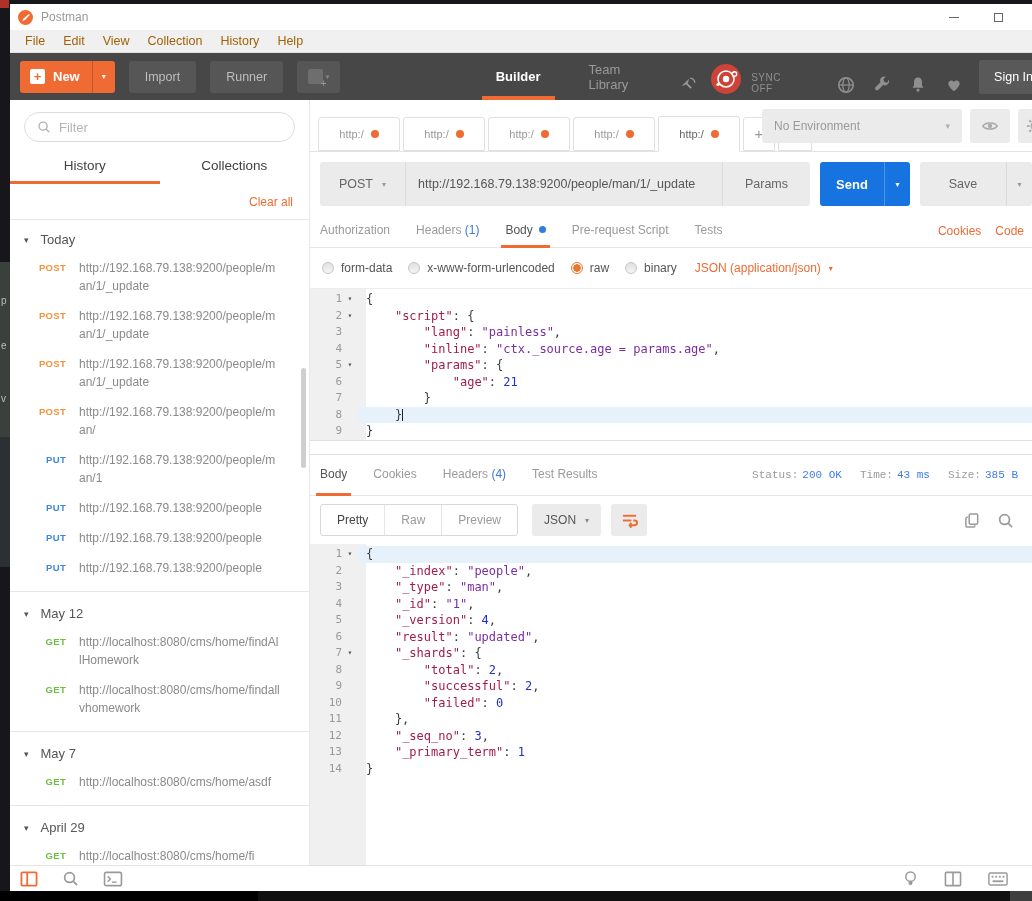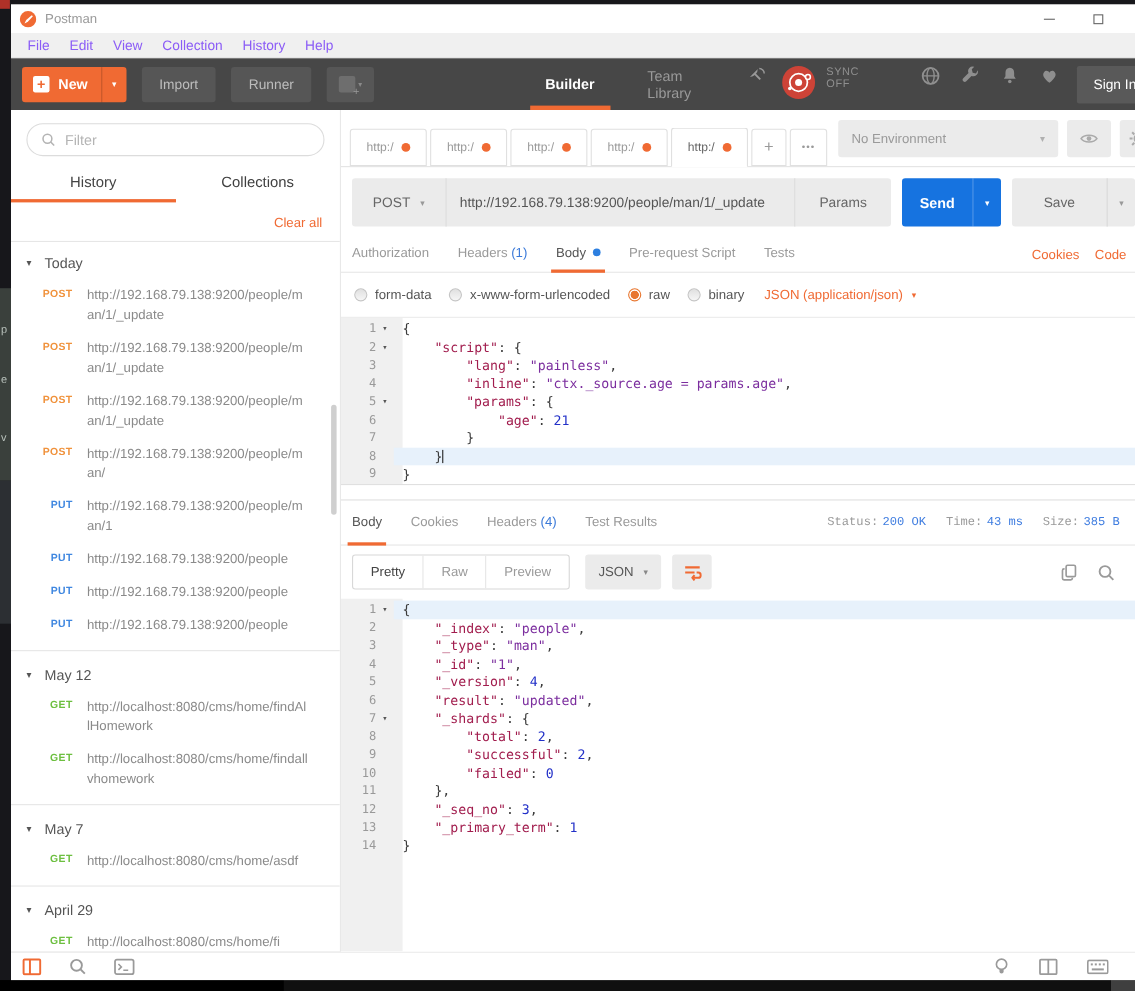--- a/index.html
+++ b/index.html
@@ -19,38 +19,38 @@
   
   .titlebar { height:26px; background:#fff; display:flex; align-items:center; gap:8px; padding-left:8px; position:relative; flex:none; }
   .app-title { font-size:12px; color:#9a9a9a; }
   .win-controls { position:absolute; right:-34px; top:0; height:26px; display:flex; }
   .win-btn { width:45px; height:26px; display:flex; align-items:center; justify-content:center; color:#666; font-size:12px; }
   .win-max-box { width:9px; height:9px; border:1px solid #666; }
   .win-min-bar { width:10px; height:1px; background:#666; }
 
   
   .menubar { height:23px; background:#f0f0f0; display:flex; align-items:center; padding-left:6px; flex:none; border-bottom:1px solid #e2e2e2; }
-  .menu-item { padding:0 9px; font-size:12.5px; color:#8b5cf6; line-height:23px; }
+  .menu-item { padding:0 9px; font-size:12.5px; color:#a16207; line-height:23px; }
 
   
   .toolbar { height:47px; background:#474747; display:flex; align-items:center; padding-left:10px; flex:none; position:relative; overflow:hidden; }
   .btn-new { height:32px; background:#f06a33; border-radius:3px; display:flex; align-items:center; color:#fff; }
   .btn-new .lbl { padding:0 12px 0 10px; font-size:13px; font-weight:bold; display:flex; align-items:center; gap:8px; }
   .plus-box { width:15px; height:15px; background:#fff; border-radius:2px; color:#f06a33; font-weight:bold; font-size:13px; line-height:15px; text-align:center; }
   .btn-new .divider { width:1px; height:32px; background:rgba(0,0,0,0.18); }
   .btn-new .chev { width:22px; text-align:center; font-size:8px; }
   .btn-dark { height:32px; background:#565656; border-radius:3px; color:#bdbdbd; font-size:12.5px; display:flex; align-items:center; padding:0 16px; margin-left:14px; }
   .btn-collection { height:32px; width:44px; background:#565656; border-radius:3px; margin-left:14px; display:flex; align-items:center; justify-content:center; gap:3px; }
   .coll-sq { width:15px; height:15px; background:#6e6e6e; border-radius:2px; position:relative; }
   .coll-sq::after { content:"+"; position:absolute; right:-4px; bottom:-5px; color:#9a9a9a; font-size:10px; }
   .coll-chev { color:#8a8a8a; font-size:7px; }
   .tab-builder { position:relative; margin-left:142px; padding:0 14px; line-height:47px; color:#fff; font-size:13px; font-weight:bold; }
   .tab-builder::after { content:""; position:absolute; left:0; right:0; bottom:0; height:4px; background:#f06a33; }
   .tab-teamlib { margin-left:34px; color:#9a9a9a; font-size:13px; }
-  .tb-right { margin-left:auto; display:flex; align-items:flex-start; }
+  .tb-right { margin-left:auto; display:flex; align-items:flex-end; }
   .tb-icon { width:18px; height:18px; margin-left:18px; flex:none; }
   .sync-circle { width:30px; height:30px; margin-left:14px; flex:none; }
   .sync-label { color:#8f8f8f; font-size:10px; letter-spacing:.5px; margin-left:10px; }
   .globe-group { margin-left:26px; display:flex; align-items:center; }
   .btn-signin { margin-left:16px; margin-right:-16px; height:34px; background:#595959; border-radius:2px; color:#fff; font-size:12.5px; display:flex; align-items:center; padding:0 15px; flex:none; }
 
   
   .workspace { flex:1; display:flex; min-height:0; }
 
   
@@ -69,21 +69,21 @@
   .hitem { display:flex; padding:6px 0 6px 0; }
   .hitem .badge { width:56px; flex:none; text-align:right; font-size:9.5px; font-weight:bold; padding-top:3px; letter-spacing:.3px; }
   .hitem .hurl { margin-left:13px; width:202px; font-size:12px; color:#8a8a8a; line-height:18px; word-break:break-all; }
   .hgroup + .hgroup { border-top:1px solid #e6e6e6; margin-top:8px; padding-top:4px; }
   .side-scrollthumb { position:absolute; right:3px; top:268px; width:5px; height:100px; background:#cfcfcf; border-radius:3px; }
 
   
   .main { flex:1; display:flex; flex-direction:column; min-width:0; position:relative; overflow:hidden; background:#fff; }
 
   .tabstrip { height:52px; flex:none; border-bottom:1px solid #e3e3e3; position:relative; display:flex; align-items:flex-end; padding-left:8px; }
-  .req-tab { width:70px; height:34px; margin-right:3px; border:1px solid #e0e0e0; border-radius:3px 3px 0 0; display:flex; align-items:center; justify-content:center; gap:7px; font-size:11px; color:#9a9a9a; background:#fff; }
+  .req-tab { width:82px; height:34px; margin-right:3px; border:1px solid #e0e0e0; border-radius:3px 3px 0 0; display:flex; align-items:center; justify-content:center; gap:7px; font-size:11px; color:#9a9a9a; background:#fff; }
   .req-tab .dot { width:8px; height:8px; border-radius:50%; background:#f06a33; }
   .req-tab.active { height:36px; margin-bottom:-1px; border-bottom:1px solid #fff; color:#666; }
   .tab-plus { width:32px; height:34px; border:1px solid #e0e0e0; border-radius:3px 3px 0 0; margin-right:3px; text-align:center; line-height:32px; color:#9a9a9a; font-size:15px; background:#fff; }
   .tab-more { width:34px; height:34px; border:1px solid #e0e0e0; border-radius:3px 3px 0 0; text-align:center; line-height:30px; color:#9a9a9a; font-size:9px; letter-spacing:1px; background:#fff; }
   .env-select { position:absolute; right:70px; top:9px; width:200px; height:34px; background:#ebebeb; border-radius:3px; display:flex; align-items:center; padding:0 12px; font-size:12px; color:#9a9a9a; }
   .env-select .chev { margin-left:auto; color:#b0b0b0; font-size:9px; }
   .icon-btn { position:absolute; top:9px; height:34px; background:#ebebeb; border-radius:3px; display:flex; align-items:center; justify-content:center; }
   .eye-btn { right:22px; width:40px; }
   .gear-btn { right:-20px; width:34px; }
 

